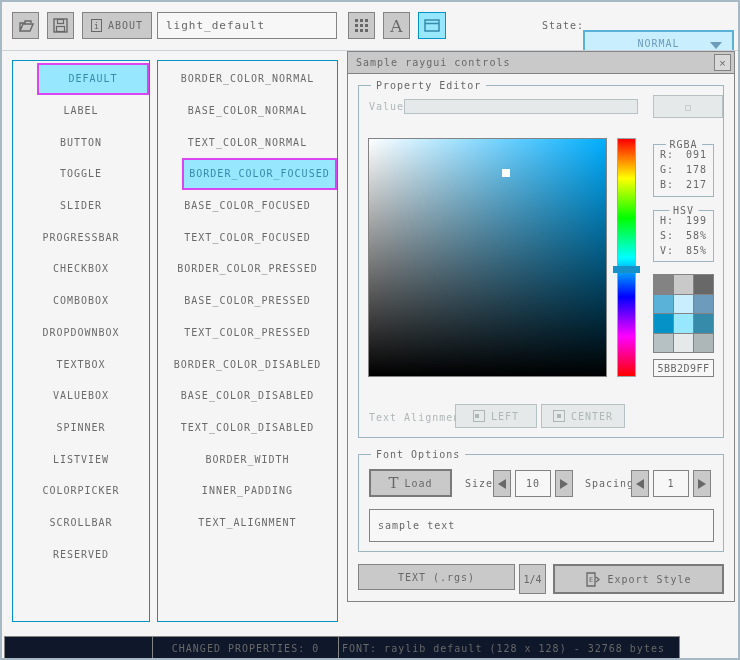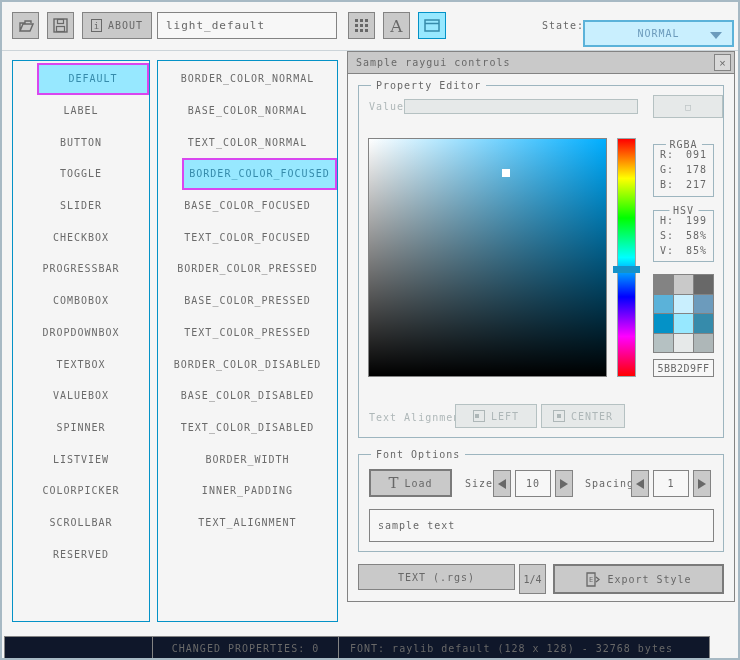--- a/index.html
+++ b/index.html
@@ -26,21 +26,21 @@
   }
   input.textbox { outline: none; }
   .grouplabel {
     position: absolute; top: -6px; left: 12px; background: #f5f5f5;
     padding: 0 5px; font-size: 10px; color: #686868; letter-spacing: 1px; line-height: 11px;
   }
   .groupbox { position: absolute; border: 1px solid #9db5bf; }
   
   .tb-label { position: absolute; color: #686868; }
   .dropdown {
-    position: absolute; left: 581px; top: 18px; width: 151px; height: 27px;
+    position: absolute; left: 581px; top: 28px; width: 151px; height: 27px;
     background: #c9effe; border: 2px solid #5bb2d9; color: #6c9bbc;
     display: flex; align-items: center; justify-content: center;
   }
   .dropdown .arrow {
     position: absolute; right: 10px; top: 10px; width: 0; height: 0;
     border-left: 6px solid transparent; border-right: 6px solid transparent;
     border-top: 7px solid #6c9bbc;
   }
   .toolbar-divider { position: absolute; left: 0; top: 48px; width: 100%; height: 1px; background: #ccd4d9; }
   
@@ -176,22 +176,22 @@
     </div>
   </div>
   <div class="toolbar-divider"></div>
 
   <div class="list-panel" style="left:10px;width:138px;height:562px;">
     <div class="item selected">DEFAULT</div>
     <div class="item">LABEL</div>
     <div class="item">BUTTON</div>
     <div class="item">TOGGLE</div>
     <div class="item">SLIDER</div>
+    <div class="item">PROGRESSBAR</div>
     <div class="item">CHECKBOX</div>
-    <div class="item">PROGRESSBAR</div>
     <div class="item">COMBOBOX</div>
     <div class="item">DROPDOWNBOX</div>
     <div class="item">TEXTBOX</div>
     <div class="item">VALUEBOX</div>
     <div class="item">SPINNER</div>
     <div class="item">LISTVIEW</div>
     <div class="item">COLORPICKER</div>
     <div class="item">SCROLLBAR</div>
     <div class="item">RESERVED</div>
   </div>
@@ -335,18 +335,18 @@
       </span>
       <span>Export Style</span>
     </button>
   </div>
 
   <div class="statusbar">
     <div class="sect" style="width:149px;"></div>
     <div class="sect" style="width:187px;justify-content:center;">
       <span>CHANGED PROPERTIES: 0</span>
     </div>
-    <div class="sect" style="width:372px;padding-left:11px;">
+    <div class="sect" style="width:342px;padding-left:3px;">
       <span>FONT: raylib default (128 x 128) - 32768 bytes</span>
     </div>
   </div>
 
 </div>
 
 </body></html>

